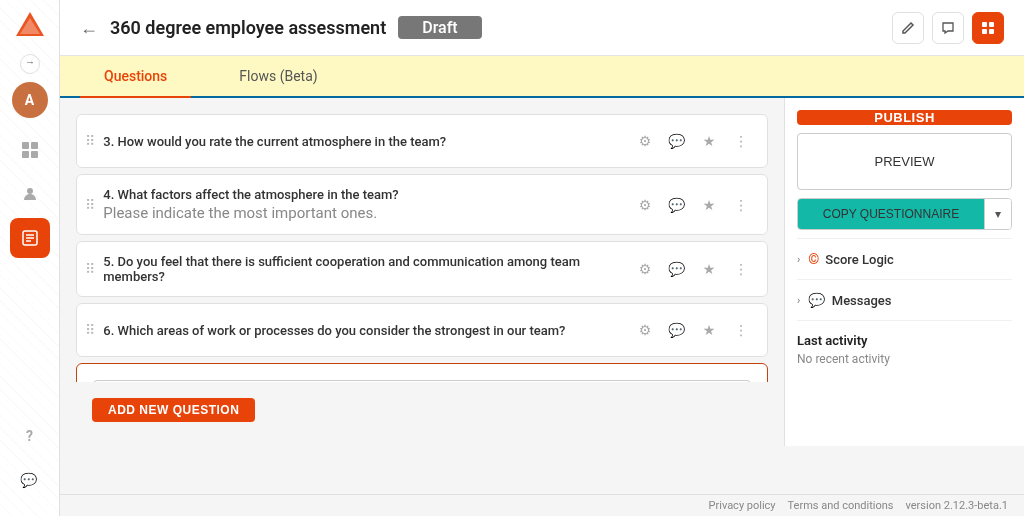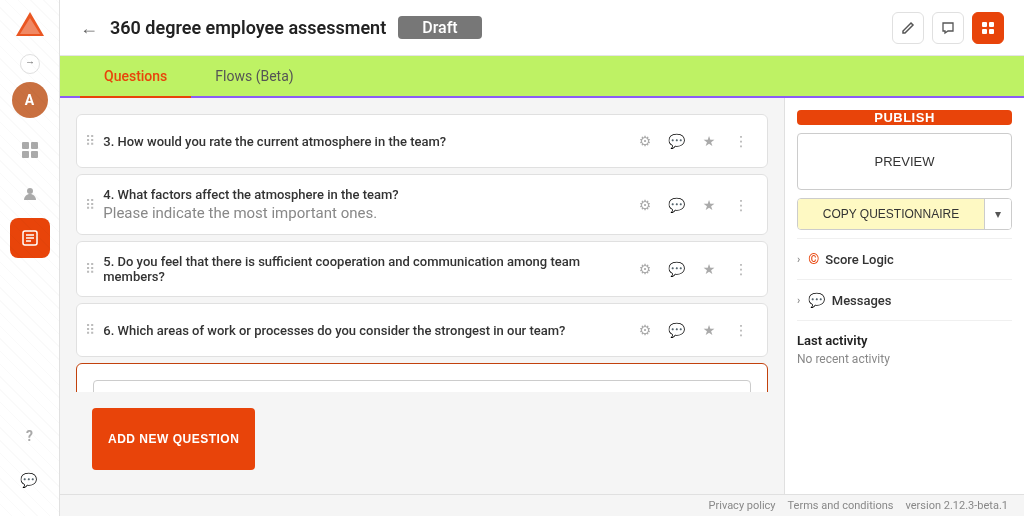--- a/index.html
+++ b/index.html
@@ -142,24 +142,25 @@
       background: #fff;
     }
     .header-icon-btn.orange {
       background: #e8440a;
       color: #fff;
       border-color: #e8440a;
     }
 
     
     .tabs {
-      background: #bef264;
+      background: #fef9c3;
       display: flex;
       padding: 0 20px;
-      border-bottom: 2px solid #8b5cf6;
+      border-bottom: 2px solid #0369a1;
+      gap: 24px;
     }
     .tab {
       padding: 12px 24px;
       cursor: pointer;
       font-size: 14px;
       color: #555;
       border-bottom: 2px solid transparent;
       margin-bottom: -2px;
     }
     .tab.active {
@@ -252,21 +253,21 @@
       color: #555;
       margin-bottom: 12px;
     }
 
     
     .add-new-btn {
       background: #e8440a;
       color: #fff;
       border: none;
       border-radius: 4px;
-      padding: 24px 16px;
+      padding: 5px 16px;
       font-size: 12px;
       font-weight: 600;
       cursor: pointer;
       margin: 8px 16px;
       align-self: flex-start;
       letter-spacing: 0.5px;
     }
 
     
     .right-sidebar {
@@ -303,21 +304,21 @@
     }
     .copy-questionnaire-row {
       display: flex;
       align-items: stretch;
       border: 1px solid #ccc;
       border-radius: 4px;
       overflow: hidden;
     }
     .btn-copy {
       flex: 1;
-      background: #fef9c3;
+      background: #14b8a6;
       color: #333;
       border: none;
       padding: 8px 10px;
       font-size: 12px;
       cursor: pointer;
       font-weight: 500;
     }
     .btn-copy-arrow {
       background: #fff;
       border: none;
@@ -367,20 +368,21 @@
     
     .footer {
       background: #f5f5f5;
       padding: 4px 16px;
       font-size: 11px;
       color: #888;
       display: flex;
       justify-content: flex-end;
       gap: 12px;
       border-top: 1px solid #e0e0e0;
+      margin-top: 48px;
     }
     .footer a { color: #888; text-decoration: none; }
 
     
     .sidebar-bg {
       position: absolute;
       top: 0; left: 0; right: 0; bottom: 0;
       background: repeating-linear-gradient(
         45deg,
         transparent,

